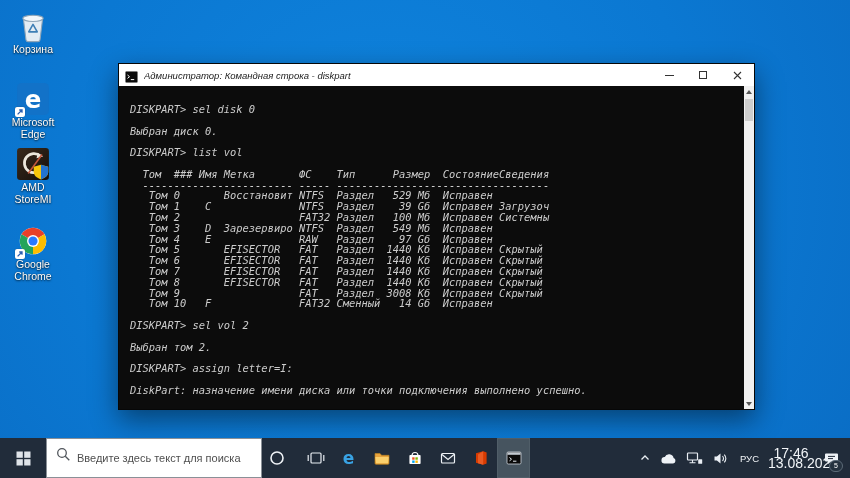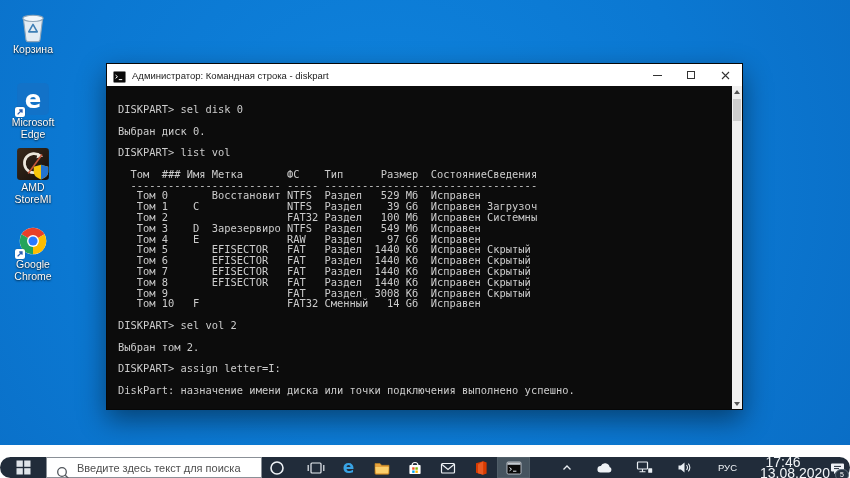--- a/index.html
+++ b/index.html
@@ -8,56 +8,56 @@
     background:radial-gradient(circle at 45% 40%, #0f83dd 0%, #0b78d2 60%, #0a6ec6 100%);}
   
   .dicon{position:absolute;left:2px;width:62px;text-align:center;cursor:default;}
   .dicon-img{position:relative;width:34px;height:34px;margin:0 auto;}
   .dicon-label{margin-top:0;font-size:10.5px;line-height:12px;color:#fff;
     text-shadow:0 1px 2px rgba(0,0,0,.75), 0 0 1px rgba(0,0,0,.5);}
   .sc{position:absolute;left:-1px;bottom:-1px;width:10px;height:10px;background:#fff;
     border-radius:2px;box-shadow:0 0 1px rgba(0,0,0,.5);}
   .sc svg{display:block}
   
-  .cmdwin{position:absolute;left:106px;top:63px;width:637px;height:347px;
-    background:#0c0c0c;box-shadow:0 10px 26px rgba(0,0,0,.45);border:1px solid rgba(0,0,0,.35);box-sizing:border-box;}
+  .cmdwin{position:absolute;left:118px;top:63px;width:637px;height:347px;
+    background:#0c0c0c;box-shadow:0 10px 26px rgba(0,0,0,.45);border:1px solid rgba(0,0,0,.35);box-sizing:border-box;font-style:italic;}
   .titlebar{position:absolute;left:0;top:0;right:0;height:22px;background:#ffffff;
     display:flex;align-items:center;}
   .titlebar .appico{width:13px;height:12px;margin:0 6px 0 6px;flex:0 0 auto;}
   .title-text{font-size:9.5px;color:#1b1b1b;flex:1 1 auto;white-space:nowrap;overflow:hidden;}
   .winbtns{display:flex;height:22px;flex:0 0 auto;}
   .winbtn{width:34px;height:22px;display:flex;align-items:center;justify-content:center;}
   .glyph-min{width:9px;height:1px;background:#333;}
   .glyph-max{width:8px;height:8px;border:1px solid #333;box-sizing:border-box;}
   .console{position:absolute;left:0;top:22px;right:0;bottom:0;background:#0c0c0c;}
   .console pre{position:absolute;left:0;top:0;right:10px;bottom:0;margin:7px;
     padding:11px 0 0 4px;font-family:"DejaVu Sans Mono",monospace;
     font-size:10.4px;line-height:10.8px;color:#cccccc;overflow:hidden;}
   .vscroll{position:absolute;right:0;top:0;bottom:0;width:10px;background:#f0f0f0;}
   .varrow{position:absolute;left:0;width:10px;height:11px;display:flex;align-items:center;justify-content:center;}
   .varrow.up{top:0}.varrow.down{bottom:0}
   .tri-up{width:0;height:0;border-left:3px solid transparent;border-right:3px solid transparent;border-bottom:4px solid #555;}
   .tri-down{width:0;height:0;border-left:3px solid transparent;border-right:3px solid transparent;border-top:4px solid #555;}
   .vthumb{position:absolute;left:1px;right:1px;top:13px;height:22px;background:#cdcdcd;}
   
-  .taskbar{position:absolute;left:0;right:0;bottom:0;height:21px;background:#212c3a;
-    display:flex;align-items:stretch;color:#e8edf2;border-radius:15px;}
+  .taskbar{position:absolute;left:0;right:0;bottom:0;height:40px;background:#212c3a;
+    display:flex;align-items:stretch;color:#e8edf2;}
   .tb-btn{display:flex;align-items:center;justify-content:center;flex:0 0 auto;}
   .start{width:46px;}
   .searchbox{position:relative;width:216px;background:#ffffff;border:1px solid #8a9097;box-sizing:border-box;display:flex;align-items:center;}
   .searchbox svg{position:absolute;left:9px;top:8px;}
   .searchbox input{border:0;outline:none;background:transparent;width:100%;height:100%;
     padding:0 4px 0 30px;font-size:11px;color:#333;font-family:"Liberation Sans",sans-serif;}
   .searchbox input::placeholder{color:#4f4f4f;opacity:1;}
   .cortana{width:30px;}
   .apps{display:flex;margin-left:7px;}
   .app{width:33px;display:flex;align-items:center;justify-content:center;}
   .app.active{background:#46545f;box-shadow:inset 0 0 0 1px rgba(255,255,255,.06);}
   .edge-e{font-size:17px;font-weight:bold;color:#39a3e4;font-family:"DejaVu Sans",sans-serif;line-height:1;}
-  .tray{margin-left:auto;display:flex;align-items:center;gap:20px;padding-right:2px;}
+  .tray{margin-left:auto;display:flex;align-items:center;gap:6px;padding-right:8px;}
   .tray .tb-btn{height:33px;}
   .lang{font-size:9.5px;color:#f2f5f8;padding:0 3px;}
   .clock{width:46px;text-align:center;font-size:14px;line-height:10.5px;color:#f2f5f8;}
   .notif{position:relative;width:22px;}
   .badge{position:absolute;right:-1px;bottom:3px;min-width:10px;height:10px;border-radius:6px;
     background:#25323f;border:1px solid #5c6a77;color:#fff;font-size:7px;line-height:10px;text-align:center;padding:0 1px;}
 </style>
 </head>
 <body>
 

